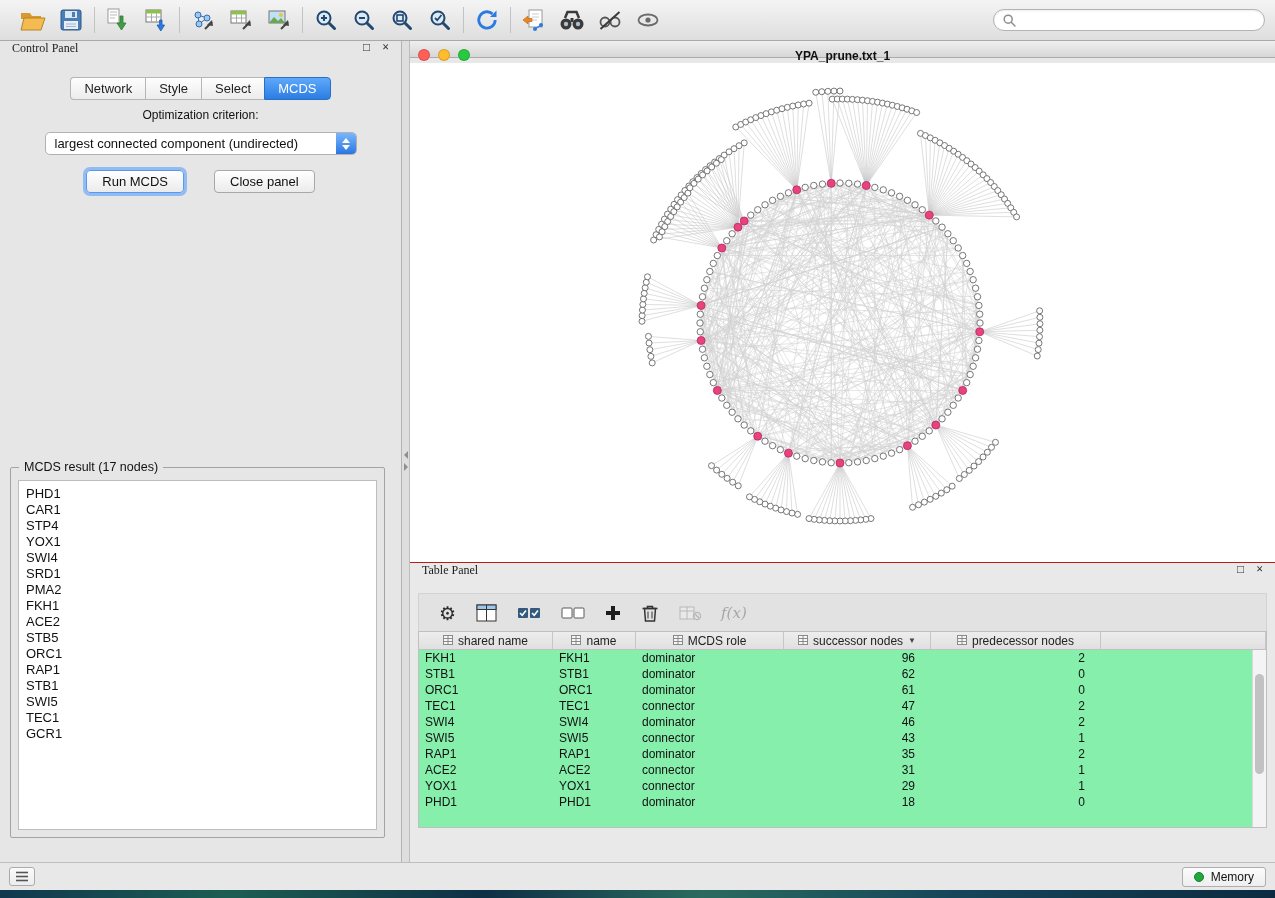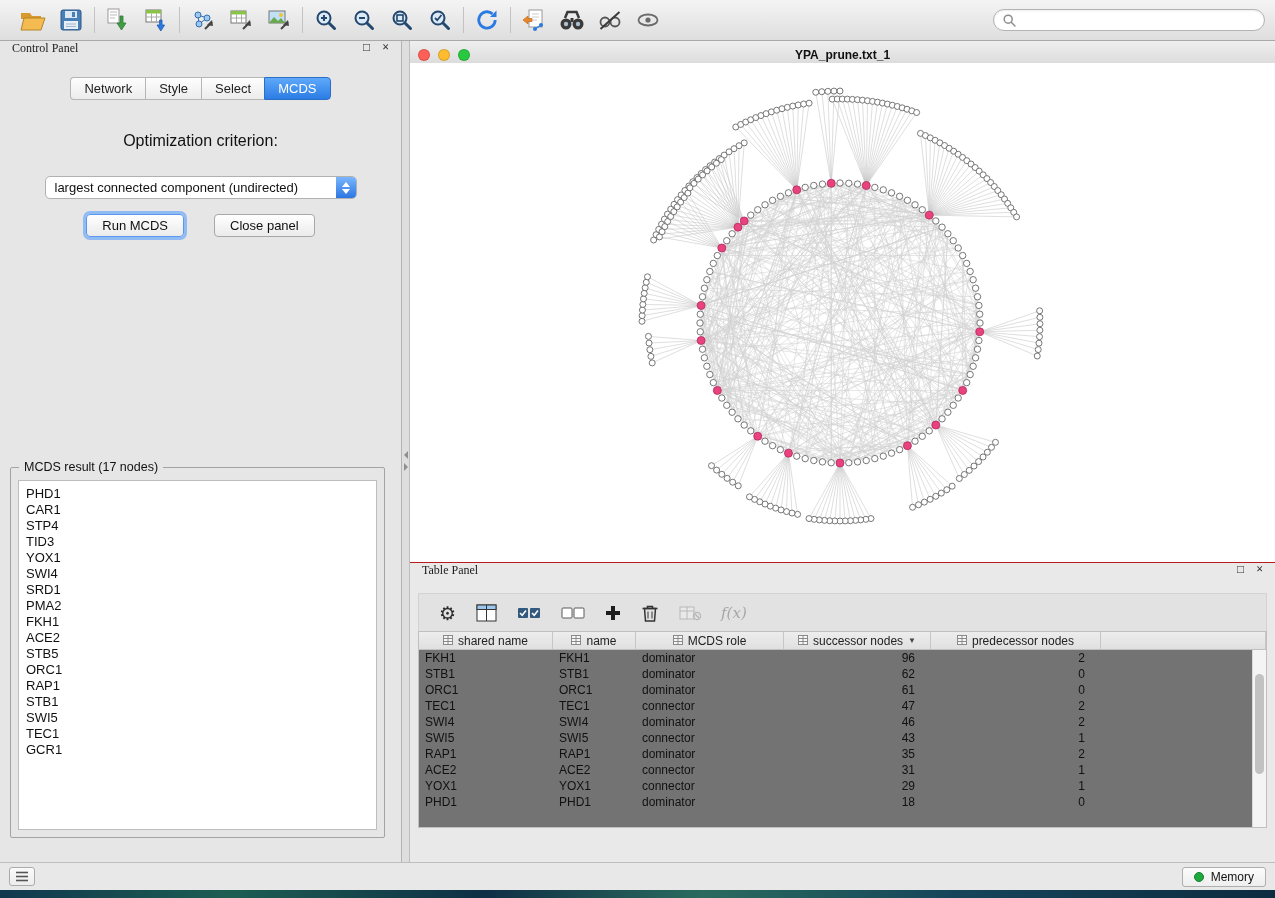--- a/index.html
+++ b/index.html
@@ -22,22 +22,22 @@
     background:#e6e6e6; border-right:1px solid #b3b3b3; }
   .panel-header { height:28px; display:flex; align-items:flex-start; padding:0 12px; font-size:12px; color:#1c1c1c;font-family:Liberation Serif, serif; }
   .win-btns { margin-left:auto; display:flex; gap:12px; color:#333; }
   .win-glyph { font-size:12px; line-height:12px; cursor:pointer; }
   .cp-tabs { display:flex; justify-content:center; margin-top:8px; }
   .cp-tab { font-size:13px; padding:3px 13px; background:linear-gradient(#fefefe,#ececec);
     border:1px solid #b5b5b5; border-right:none; color:#222; cursor:pointer; }
   .cp-tab:first-child { border-radius:4px 0 0 4px; }
   .cp-tab:last-child { border-right:1px solid #b5b5b5; border-radius:0 4px 4px 0; }
   .cp-tab.active { background:linear-gradient(#5fa9fb,#2b7de4); color:#fff; border-color:#2a6fc4; }
-  .opt-label { text-align:center; font-size:16px; color:#111; margin-top:32px; }
-  .mcds-select { position:relative; margin:26px auto 0; width:312px; height:23px; background:#fff;
+  .opt-label { text-align:center; font-size:12px; color:#111; margin-top:8px; }
+  .mcds-select { position:relative; margin:10px auto 0; width:312px; height:23px; background:#fff;
     border:1px solid #b1b1b1; border-radius:5px; font-size:13px; display:flex; align-items:center;
     padding:0 26px 0 9px; cursor:pointer; color:#111; white-space:nowrap; }
   .select-stepper { position:absolute; right:0; top:0; bottom:0; width:20px; border-radius:0 4px 4px 0;
     background:linear-gradient(#79b6fc,#2b76e2); display:flex; flex-direction:column; align-items:center; justify-content:center; gap:2px; }
   .tri-up { width:0; height:0; border-left:4px solid transparent; border-right:4px solid transparent; border-bottom:5px solid #fff; }
   .tri-down { width:0; height:0; border-left:4px solid transparent; border-right:4px solid transparent; border-top:5px solid #fff; }
   .cp-buttons { display:flex; justify-content:center; gap:30px; margin-top:15px; }
   .btn { font-size:13px; padding:3px 15px; color:#111; background:linear-gradient(#ffffff,#ebebeb);
     border:1px solid #a8a8a8; border-radius:4px; cursor:pointer; }
   .btn.focused { box-shadow:0 0 0 3px rgba(100,165,250,.65); border-color:#5a97ef; }
@@ -51,34 +51,34 @@
   .splitter { position:absolute; left:402px; top:41px; width:8px; height:821px; background:#dedede;
     border-right:1px solid #bcbcbc; }
   .splitter-handle { position:absolute; top:405px; left:0; width:8px; height:30px; display:flex;
     flex-direction:column; align-items:center; gap:4px; justify-content:center; }
   .sp-tri-l { width:0; height:0; border-top:4px solid transparent; border-bottom:4px solid transparent; border-right:4px solid #8f8f8f; }
   .sp-tri-r { width:0; height:0; border-top:4px solid transparent; border-bottom:4px solid transparent; border-left:4px solid #8f8f8f; }
 
   
   .net-window { position:absolute; left:410px; top:41px; width:865px; height:521px; }
   .net-titlebar { position:relative; height:16px; background:linear-gradient(#efefef,#d7d7d7);
-    border-bottom:1px solid #ababab; display:flex; align-items:center; padding:14px 8px; }
+    border-bottom:1px solid #ababab; display:flex; padding:8px 8px; }
   .traffic { display:flex; gap:8px; z-index:2; }
   .light { width:12px; height:12px; border-radius:50%; border:1px solid rgba(0,0,0,.15); cursor:pointer; }
   .net-title { position:absolute; left:0; right:0; text-align:center; font-size:12px; font-weight:bold; color:#101010; }
   .net-canvas { position:absolute; top:22px; left:0; width:865px; height:499px; background:#ffffff; }
 
   
   .table-panel { position:absolute; left:410px; top:562px; width:865px; height:300px; background:#e9e9e9; border-top:1px solid #b91c1c; }
   .tp-toolbar { margin:2px 8px 0 8px; height:40px; background:#e2e2e2; border:1px solid #d2d2d2;
     display:flex; align-items:center; gap:20px; padding:0 20px; }
   .tp-icon { display:flex; align-items:center; justify-content:center; cursor:pointer; }
   .gear-glyph { font-size:19px; color:#2c2c2c; line-height:19px; }
   .fx-label { font-size:15px; font-style:italic; font-family:"DejaVu Serif",serif; color:#a6a6a6; }
-  .tbl-wrap { position:absolute; left:8px; right:8px; top:68px; bottom:34px; background:#737373; border:1px solid #bfbfbf; overflow:hidden; }
+  .tbl-wrap { position:absolute; left:8px; right:8px; top:68px; bottom:34px; background:#86efac; border:1px solid #bfbfbf; overflow:hidden; }
   .tbl-header { display:grid; grid-template-columns:134px 83px 148px 147px 170px 1fr; height:18px; }
   .th { background:linear-gradient(#ededed,#e0e0e0); border-right:1px solid #c6c6c6; border-bottom:1px solid #c0c0c0;
     font-size:12px; color:#222; display:flex; align-items:center; justify-content:center; gap:5px; overflow:hidden; cursor:pointer; }
   .th.filler { cursor:default; }
   .caret { font-size:8px; color:#444; }
   .tr { display:grid; grid-template-columns:134px 83px 148px 147px 170px 1fr; height:16px; }
   .td { font-size:12px; color:#111; line-height:16px; padding:0 6px; white-space:nowrap; overflow:hidden; }
   .td.num { text-align:right; padding-right:16px; }
   .v-scroll { position:absolute; top:18px; right:0; bottom:0; width:14px; background:#f4f4f4; border-left:1px solid #d9d9d9; }
   .v-thumb { position:absolute; left:2px; right:2px; top:24px; height:100px; background:#c2c2c2; border-radius:5px; cursor:pointer; }
@@ -295,21 +295,20 @@
     <div class="cp-buttons">
       <button class="btn focused">Run MCDS</button>
       <button class="btn">Close panel</button>
     </div>
     <div class="result-box">
       <span class="result-legend">MCDS result (17 nodes)</span>
       <div class="result-list">
           <div class="result-item">PHD1</div>
           <div class="result-item">CAR1</div>
           <div class="result-item">STP4</div>
-          <div class="result-item">TID3</div>
           <div class="result-item">YOX1</div>
           <div class="result-item">SWI4</div>
           <div class="result-item">SRD1</div>
           <div class="result-item">PMA2</div>
           <div class="result-item">FKH1</div>
           <div class="result-item">ACE2</div>
           <div class="result-item">STB5</div>
           <div class="result-item">ORC1</div>
           <div class="result-item">RAP1</div>
           <div class="result-item">STB1</div>

